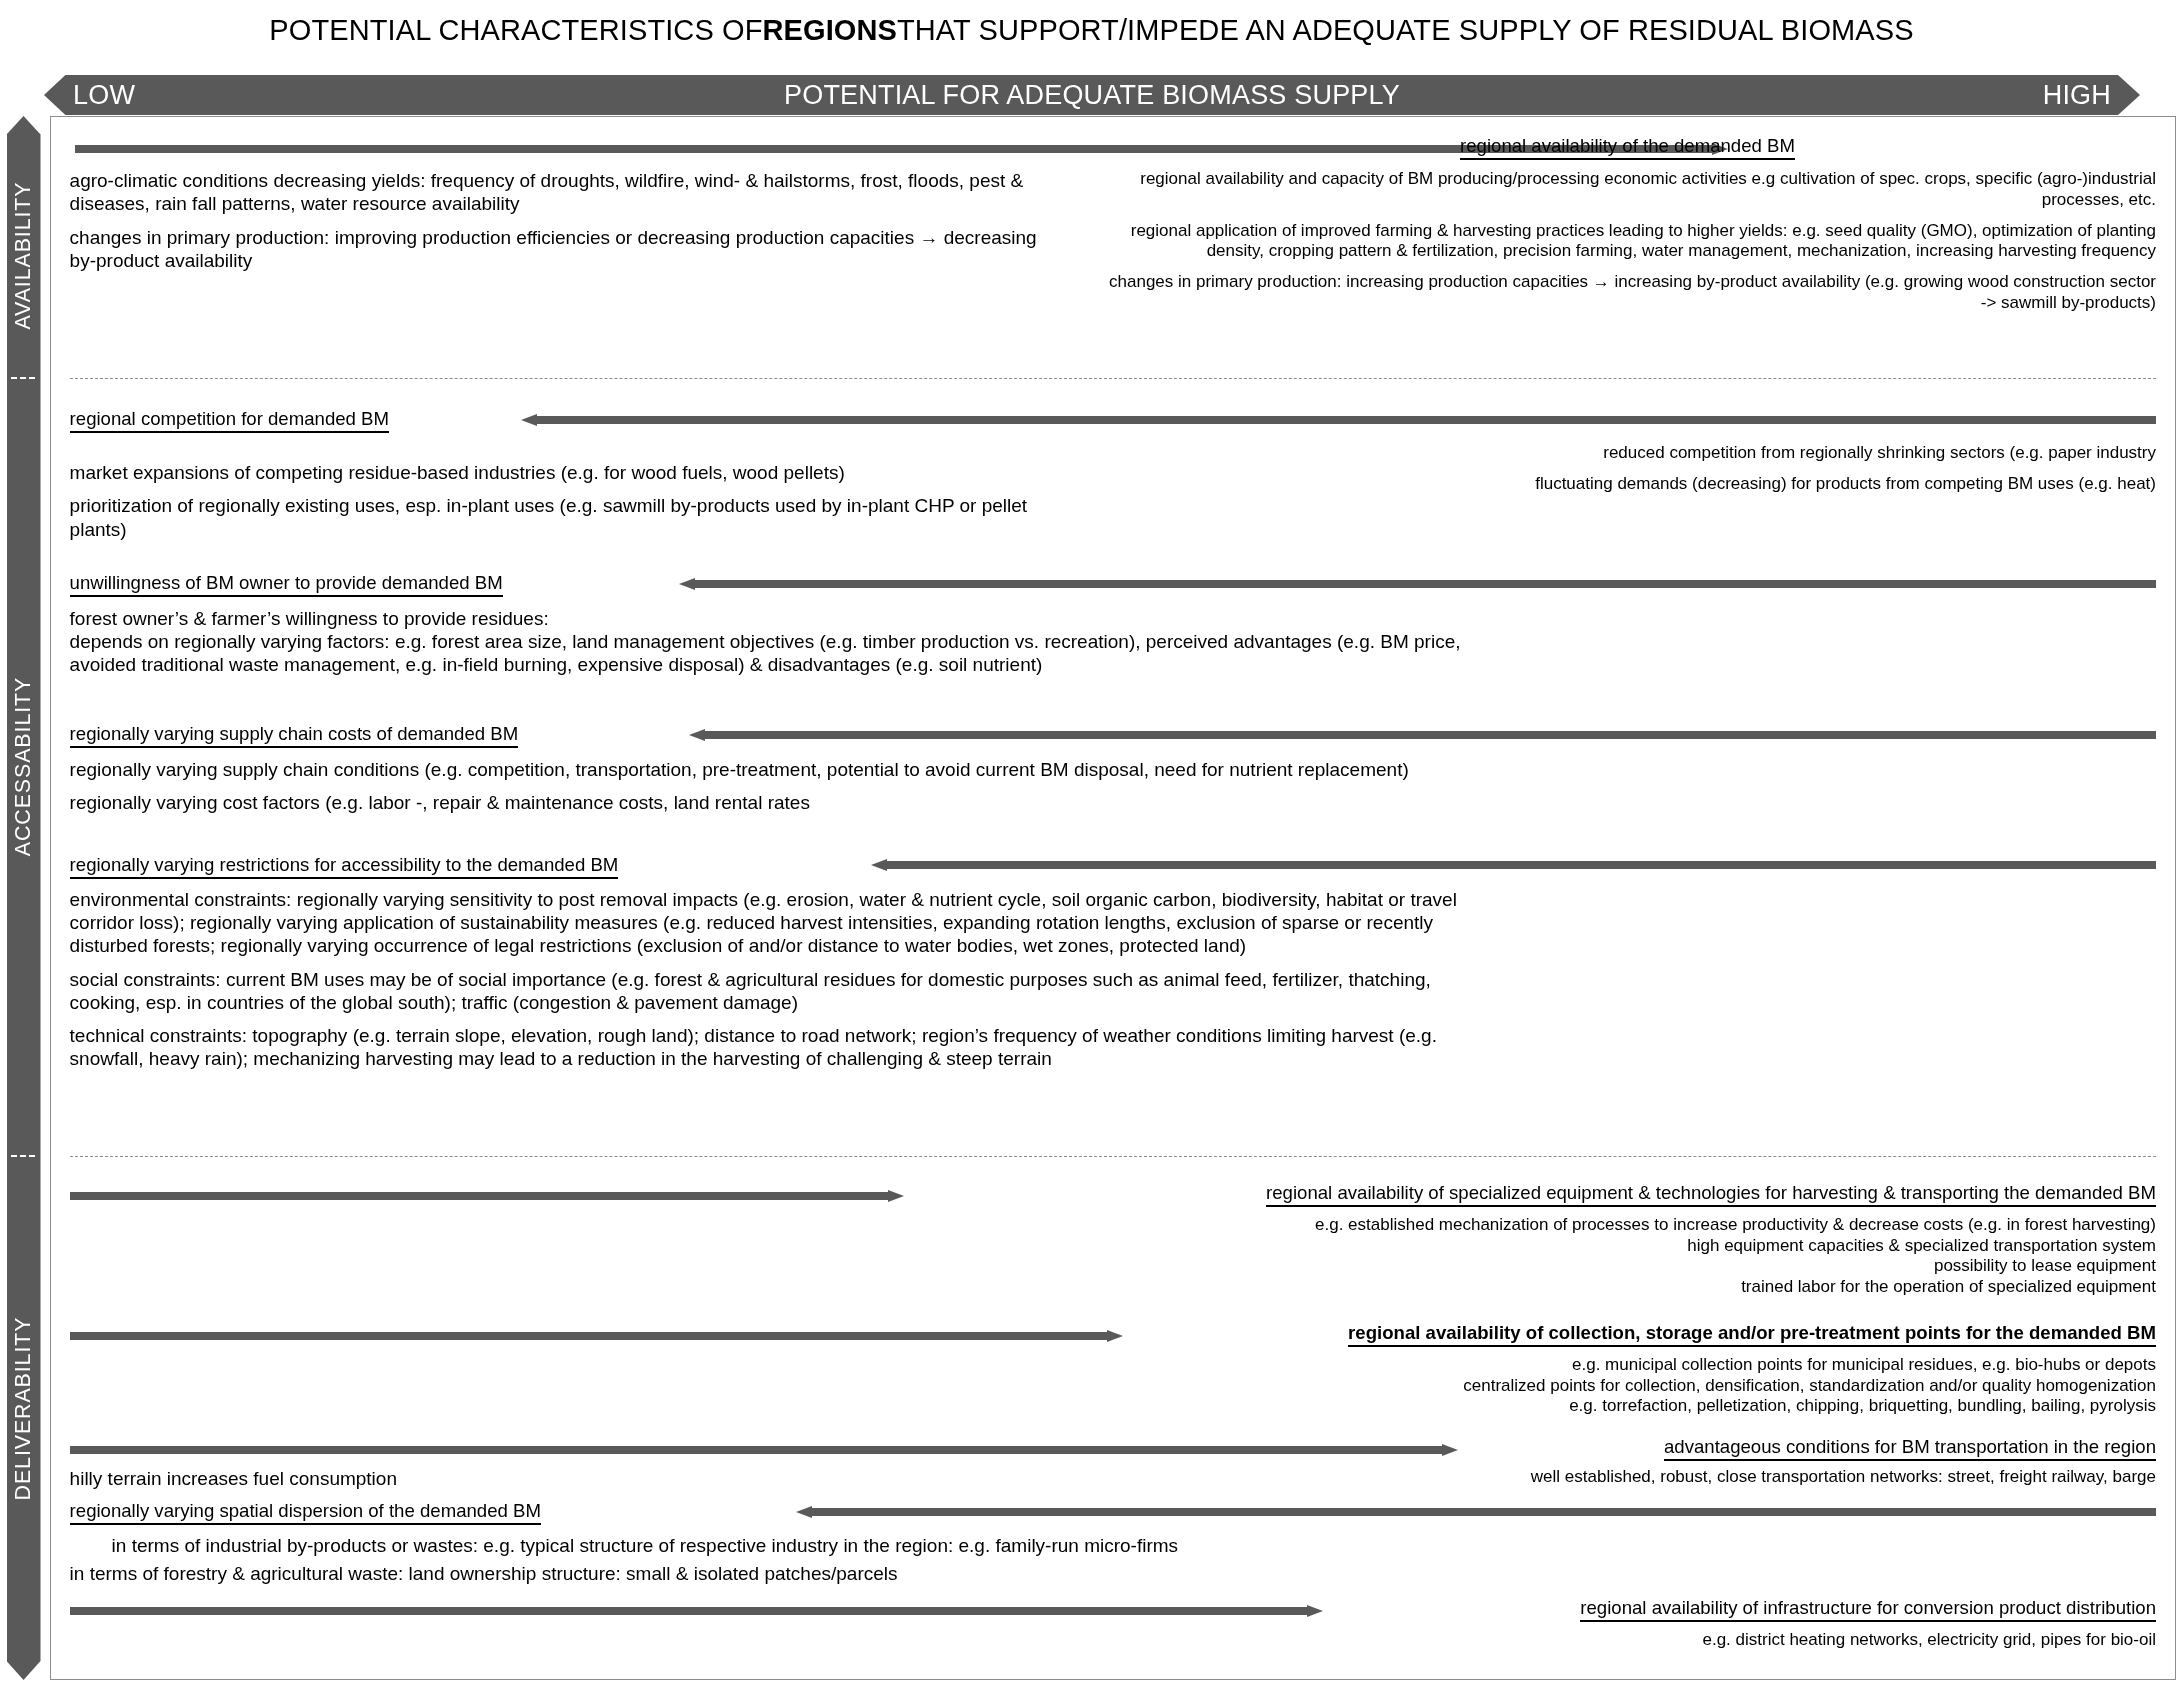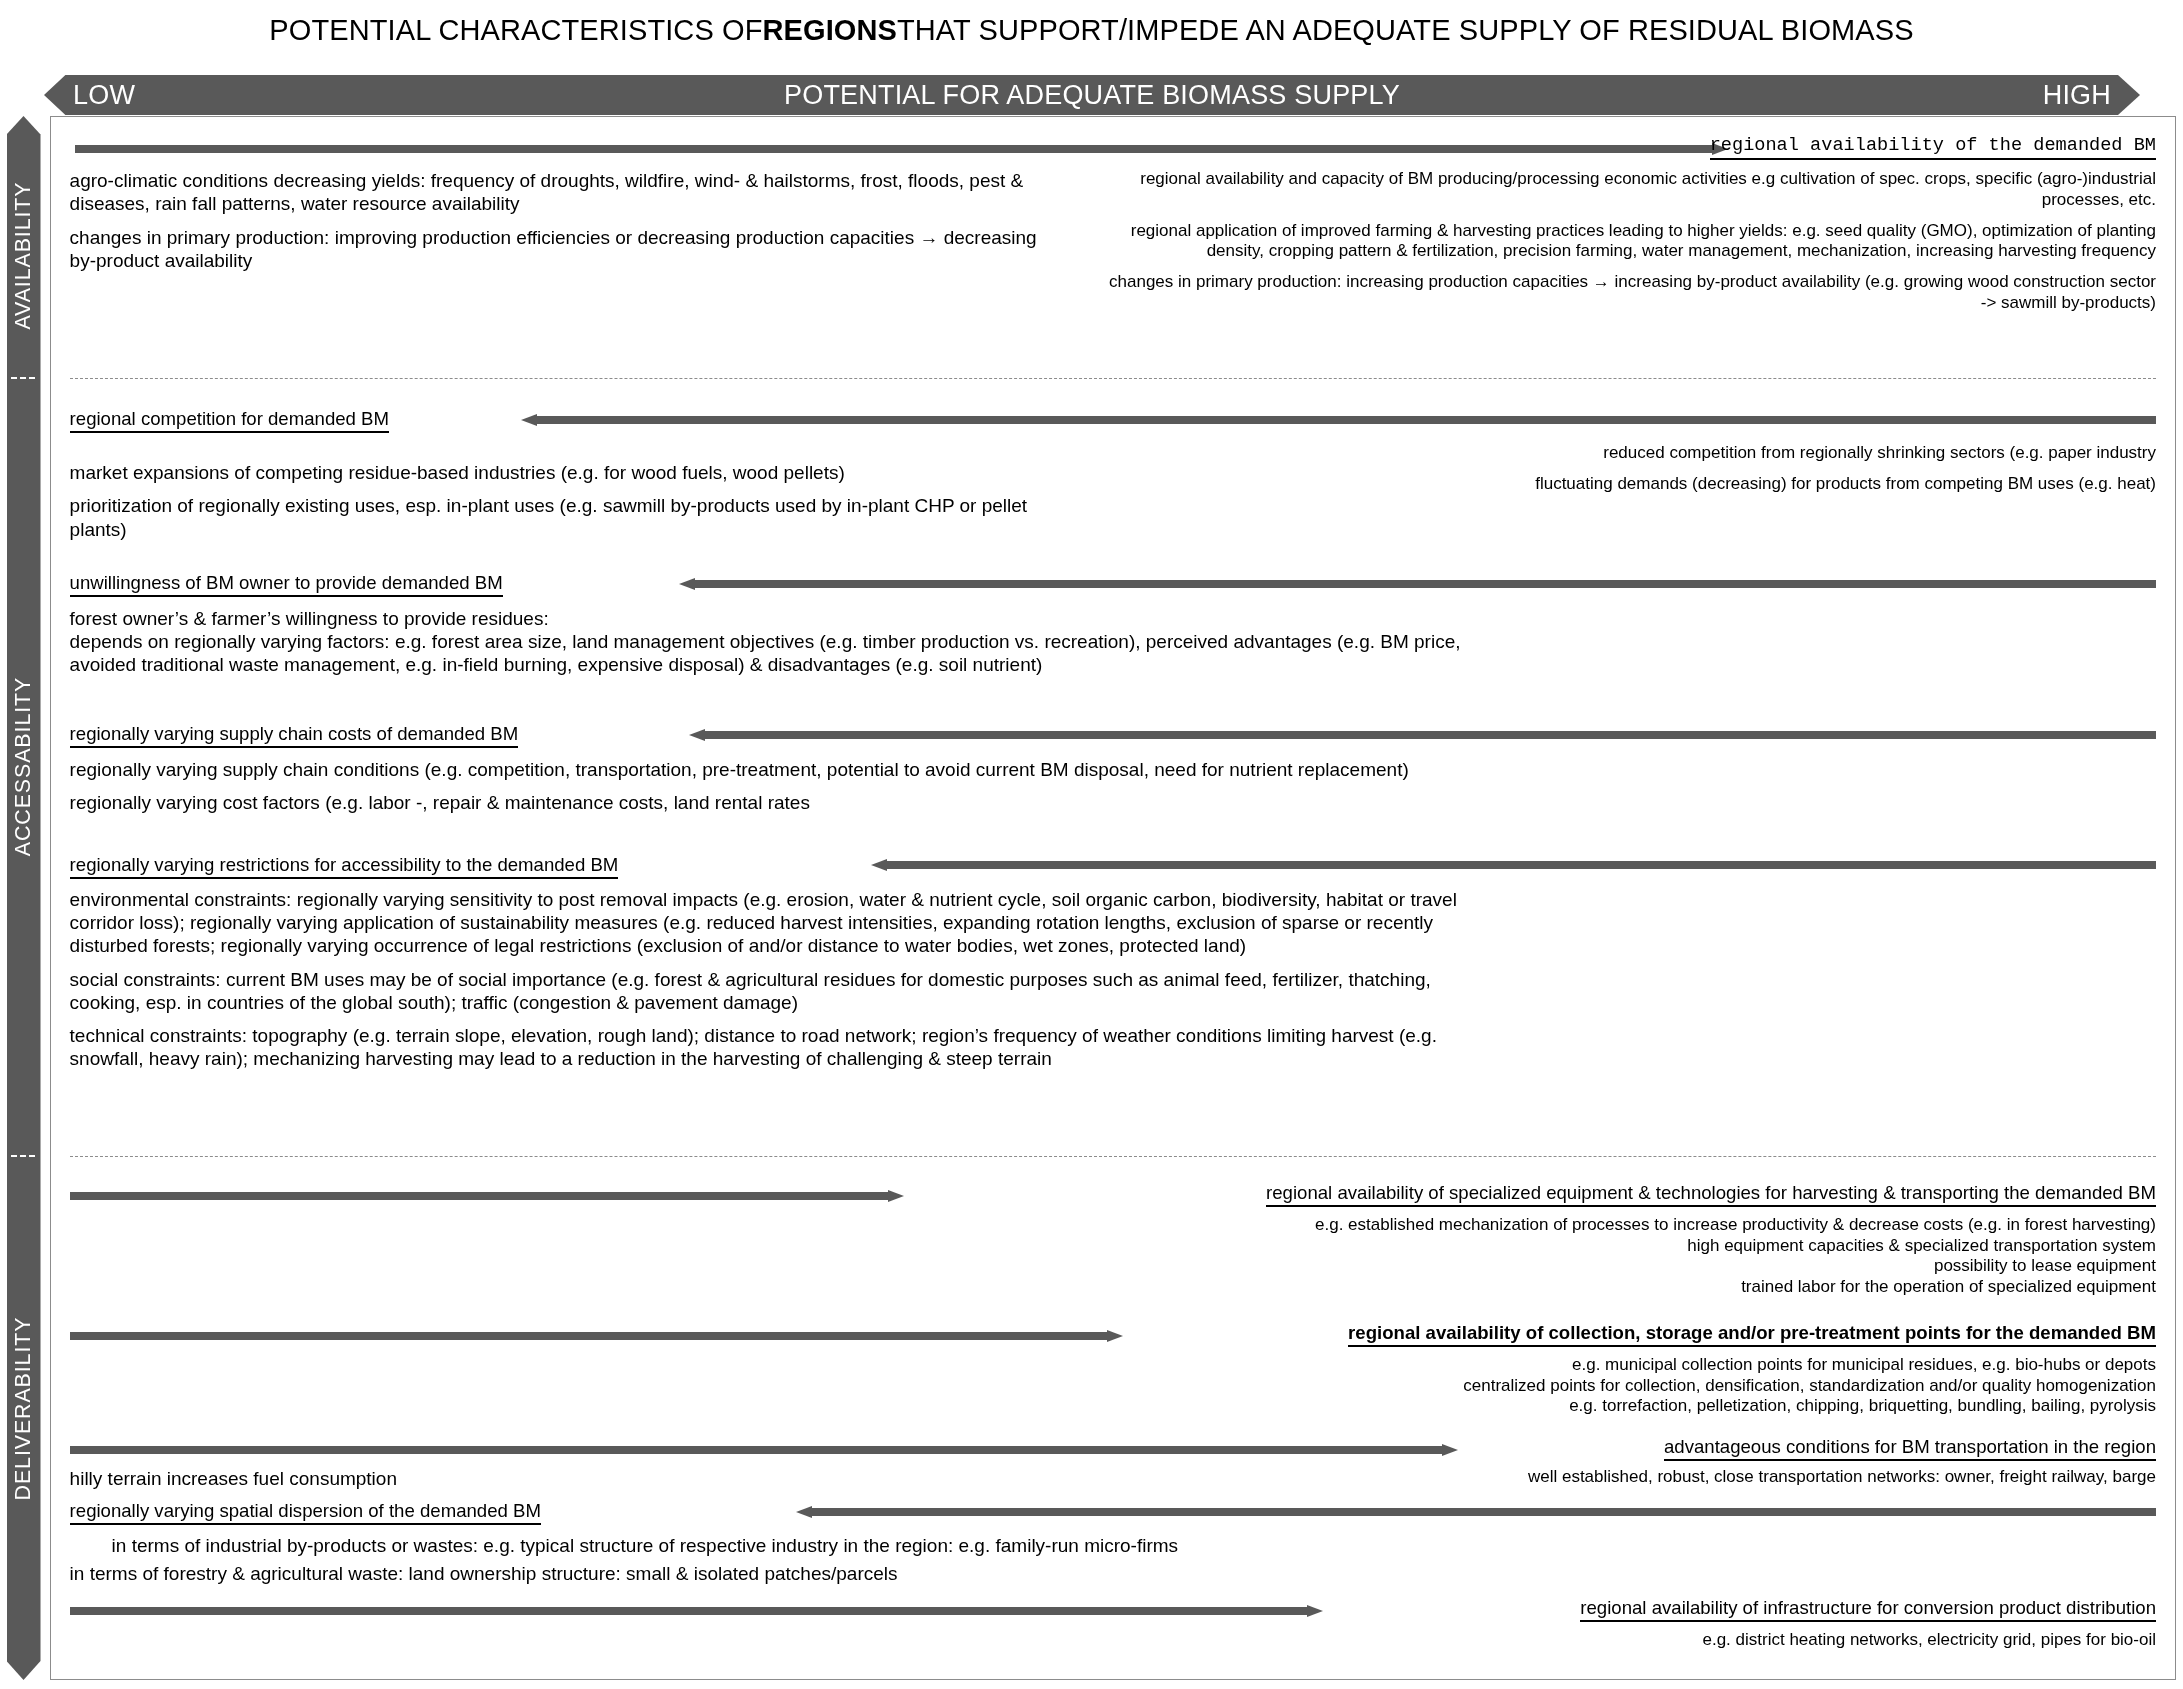--- a/index.html
+++ b/index.html
@@ -128,21 +128,21 @@
     <div class="arrow right" style="left:24px;top:26px;width:1653px;">
       <div class="shaft"></div>
         <div class="headR"></div>
     </div>
 
     <div class="blk body-l" style="left:18.6px;top:52px;width:997px;">
       <div class="para">agro-climatic conditions decreasing yields: frequency of droughts, wildfire, wind- &amp; hailstorms, frost, floods, pest &amp; diseases, rain fall patterns, water resource availability</div>
       <div class="para">changes in primary production: improving production efficiencies or decreasing production capacities → decreasing by-product availability</div>
     </div>
 
-    <div class="blk" style="left:1048px;top:17.7px;width:1057px;text-align:right;font-family:Liberation Mono, monospace;">
+    <div class="blk" style="left:1048px;top:17.7px;width:1057px;text-align:center;">
       <div class="hdr">regional availability  of the demanded BM</div>
     </div>
     <div class="blk body-r" style="left:1048px;top:52px;width:1057px;">
       <div class="para">regional availability and capacity of BM producing/processing economic activities e.g cultivation of spec. crops, specific (agro-)industrial processes, etc.</div>
       <div class="para">regional application of improved farming &amp; harvesting practices leading to higher yields: e.g. seed quality (GMO), optimization of planting density, cropping pattern &amp; fertilization, precision farming, water management, mechanization, increasing harvesting frequency</div>
       <div class="para">changes in primary production: increasing production capacities → increasing by-product availability (e.g. growing wood construction sector -&gt; sawmill by-products)</div>
     </div>
 
     <div class="blk" style="left:18.6px;top:291px;">
       <div class="hdr">regional competition  for demanded BM</div>
@@ -227,21 +227,21 @@
       <div class="shaft"></div>
         <div class="headR"></div>
     </div>
     <div class="blk" style="left:1416px;top:1319px;width:689px;text-align:right;">
       <div class="hdr">advantageous conditions for BM transportation in the region</div>
     </div>
     <div class="blk body-l" style="left:18.6px;top:1350px;width:885px;">
       <div class="para" style="margin-bottom:0;">hilly terrain increases fuel consumption</div>
     </div>
     <div class="blk body-r" style="left:1080px;top:1350px;width:1025px;">
-      <div class="para" style="margin-bottom:0;">well established, robust, close transportation networks: owner, freight railway, barge</div>
+      <div class="para" style="margin-bottom:0;">well established, robust, close transportation networks: street, freight railway, barge</div>
     </div>
 
     <div class="blk" style="left:18.6px;top:1383px;">
       <div class="hdr">regionally varying spatial dispersion of the demanded BM</div>
     </div>
     <div class="arrow left" style="left:745px;top:1389px;width:1360px;">
       <div class="shaft"></div>
         <div class="headL"></div>
     </div>
     <div class="blk body-l" style="left:18.6px;top:1417px;width:1444px;">

